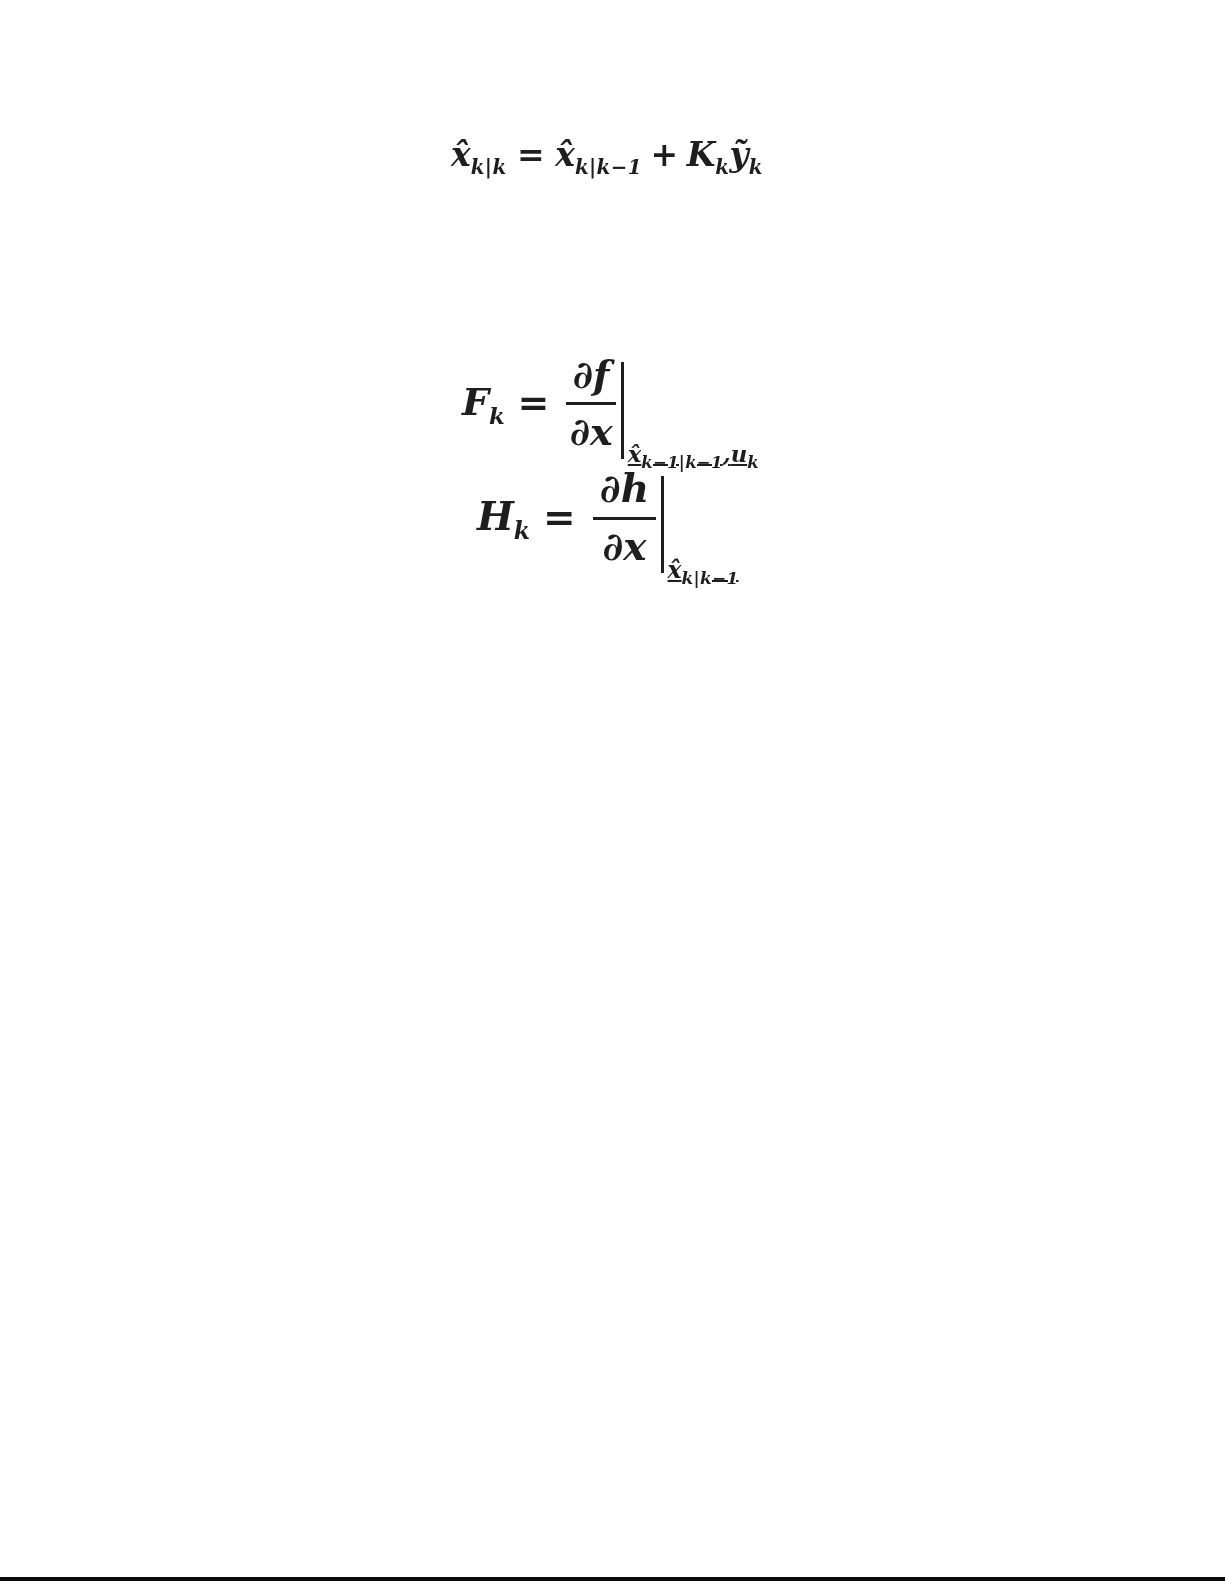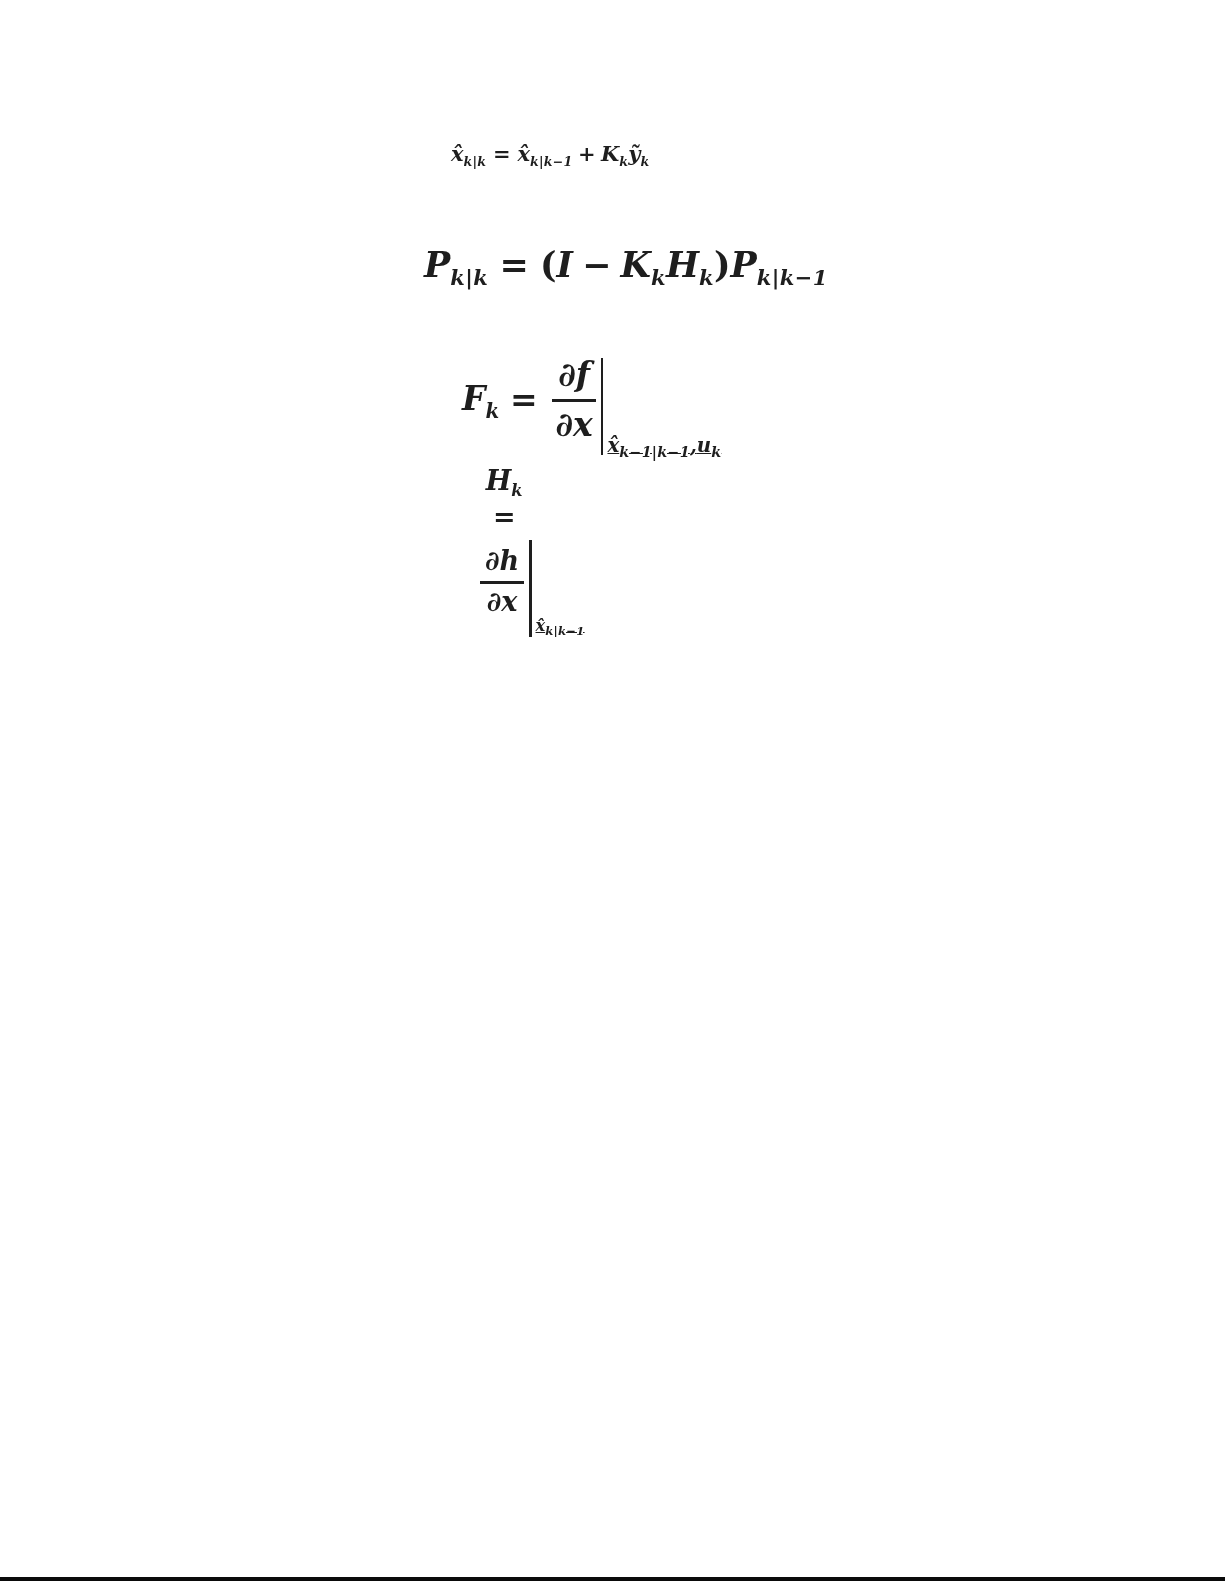--- a/index.html
+++ b/index.html
@@ -24,27 +24,27 @@
     font-size: 0.60em;
     line-height: 1;
     font-weight: bold;
     letter-spacing: 0.02em;
   }
   .rel { font-style: normal; margin: 0 0.32em; }
   .op  { font-style: normal; margin: 0 0.26em; }
   .paren { font-style: normal; }
 
   
-  .eq1 { left: 451px; top: 141px; font-size: 21px; }
+  .eq1 { left: 451px; top: 134px; font-size: 33px; }
   .eq2 { left: 424px; top: 243px; font-size: 35px; }
 
   
   .eqfrac { display: flex; align-items: center; }
-  .eq3 { left: 462px; top: 351px; font-size: 33px; align-items: center; }
-  .eq4 { left: 477px; top: 464px; font-size: 27px; flex-direction: column; }
+  .eq3 { left: 462px; top: 351px; font-size: 38px; align-items: center; }
+  .eq4 { left: 477px; top: 464px; font-size: 39px; }
 
   .fracwrap { position: relative; display: inline-flex; align-items: center; margin-left: 0.12em; }
   .frac { display: inline-flex; flex-direction: column; align-items: center; }
   .frac .num { padding: 0 0.18em 0.10em 0.18em; border-bottom: 3px solid #1e1e1e; text-align: center; }
   .frac .den { padding-top: 0.06em; text-align: center; }
   .evalbar {
     width: 2.5px;
     background: #1e1e1e;
     height: 97px;
     margin-left: 5px;
@@ -73,23 +73,20 @@
 </style>
 </head>
 <body>
 
 <div class="page">
 
   <div class="math eq1">
     <span><span>x̂</span><sub>k|k</sub></span><span class="rel">=</span><span><span>x̂</span><sub>k|k−1</sub></span><span class="op">+</span><span><span>K</span><sub>k</sub></span><span><span>ỹ</span><sub>k</sub></span>
   </div>
 
-  <div class="math eq2">
-    <span><span>P</span><sub>k|k</sub></span><span class="rel">=</span><span class="paren">(</span><span>I</span><span class="op">−</span><span><span>K</span><sub>k</sub></span><span><span>H</span><sub>k</sub></span><span class="paren">)</span><span><span>P</span><sub>k|k−1</sub></span>
-  </div>
 
   <div class="math eqfrac eq3">
     <span><span>F</span><sub>k</sub></span>
     <span class="rel">=</span>
     <span class="fracwrap">
       <span class="frac">
         <span class="num">∂f</span>
         <span class="den">∂x</span>
       </span>
       <span class="evalbar"></span>

